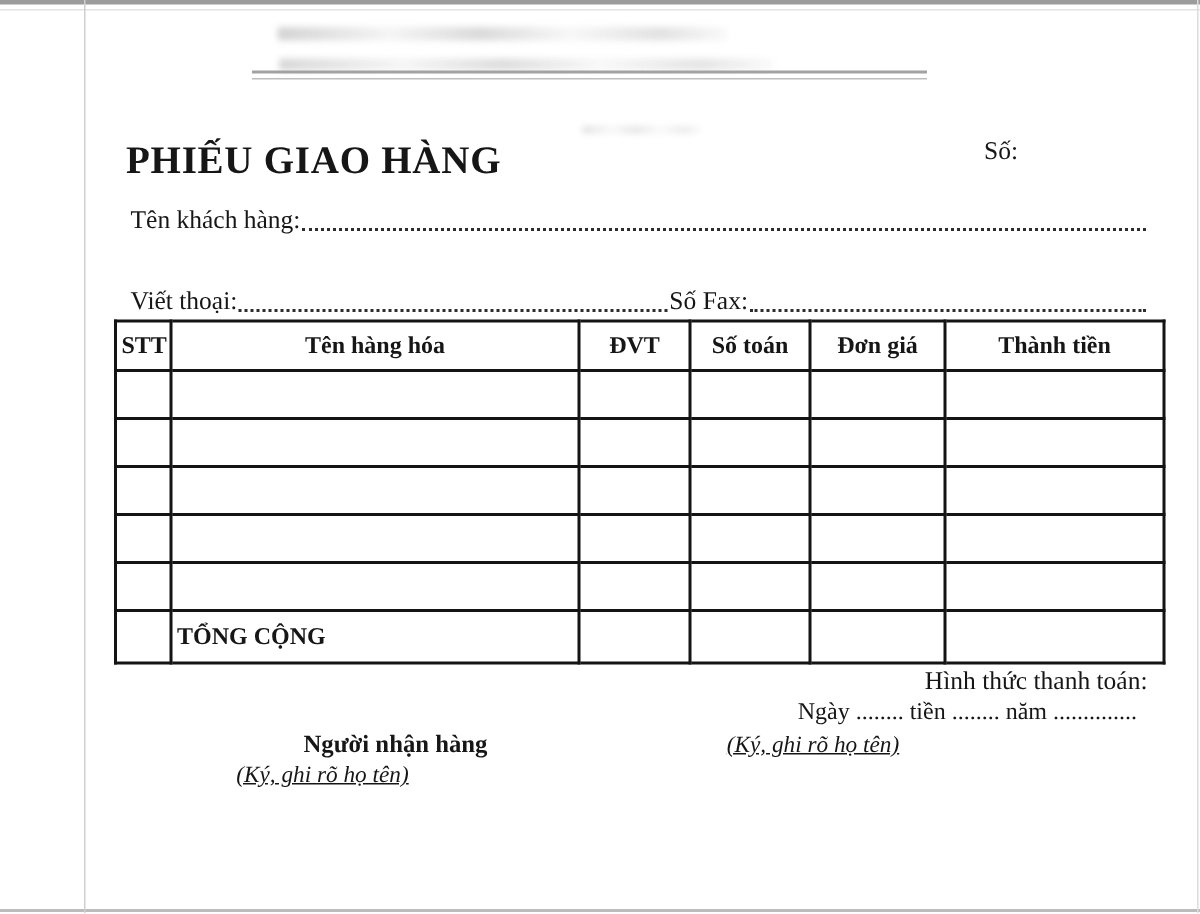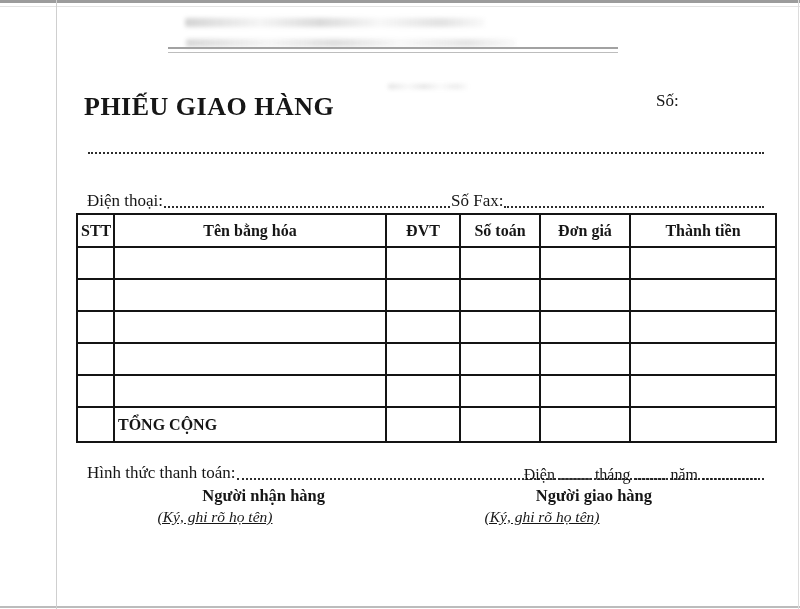--- a/index.html
+++ b/index.html
@@ -40,21 +40,21 @@
     position:absolute;left:87px;width:678px;height:22px;
     display:flex;align-items:flex-end;font-size:17px;line-height:22px;
   }
   .field-row .label{white-space:nowrap;}
   .leader{flex:1;border-bottom:2px dotted #2d2d2d;margin:0 1px 4px 1px;height:1px;}
   .leader.fixed{flex:0 0 286px;}
   .row-customer{top:136px;}
   .row-address{top:163px;}
   .row-phone{top:190px;}
   .row-words{top:411px;}
-  .row-payment{top:462px;}
+  .row-payment{top:443px;flex-direction:column;}
   
   table.goods{
     position:absolute;left:76px;top:213px;width:699px;
     border-collapse:collapse;table-layout:fixed;
   }
   table.goods td,table.goods th{
     border:2px solid #141414;padding:3px;font-size:16px;
     overflow:hidden;white-space:nowrap;
   }
   table.goods th{height:25px;font-weight:bold;text-align:center;}
@@ -85,44 +85,45 @@
 
   <div class="smudge smudge-1"></div>
   <div class="smudge smudge-2"></div>
   <div class="double-rule"></div>
   <div class="smudge smudge-3"></div>
 
   <div class="title">PHIẾU GIAO HÀNG</div>
   <div class="so-label">Số:</div>
 
   <div class="field-row row-customer">
+    <span class="label">Tên khách hàng:</span>
     <div class="leader"></div>
   </div>
 
 
   <div class="field-row row-phone">
-    <span class="label">Điện thoại:</span>
+    <span class="label">Viết thoại:</span>
     <div class="leader fixed"></div>
     <span class="label">Số Fax:</span>
     <div class="leader"></div>
   </div>
 
   <table class="goods">
     <colgroup>
       <col style="width:37px">
         <col style="width:272px">
         <col style="width:74px">
       <col style="width:80px">
         <col style="width:90px">
         <col style="width:146px">
     </colgroup>
     <thead>
       <tr>
         <th>STT</th>
-        <th>Tên bằng hóa</th>
+        <th>Tên hàng hóa</th>
         <th>ĐVT</th>
         <th>Số toán</th>
         <th>Đơn giá</th>
         <th>Thành tiền</th>
       </tr>
     </thead>
     <tbody id="goods-body">
       <tr>
           <td></td>
           <td></td>
@@ -173,25 +174,24 @@
       </tr>
     </tbody>
   </table>
 
 
   <div class="field-row row-payment">
     <span class="label">Hình thức thanh toán:</span>
     <div class="leader"></div>
   </div>
 
-  <div class="date-line">Điện ........ tháng ........ năm ..............</div>
+  <div class="date-line">Ngày ........ tiền ........ năm ..............</div>
 
   <div class="sig sig-left">
     <div class="sig-title">Người nhận hàng</div>
     <div class="sig-note">(Ký, ghi rõ họ tên)</div>
   </div>
 
   <div class="sig sig-right">
-    <div class="sig-title">Người giao hàng</div>
     <div class="sig-note">(Ký, ghi rõ họ tên)</div>
   </div>
 
 </div>
 
 </body></html>

